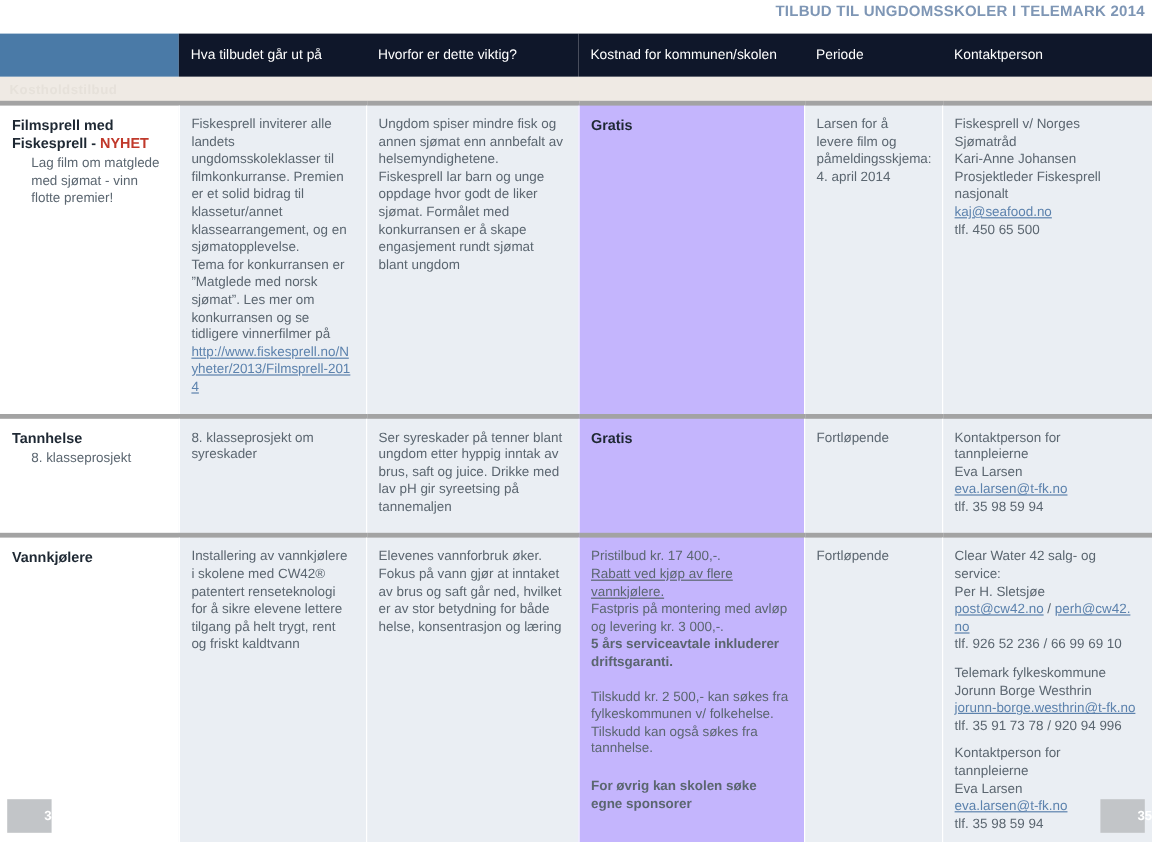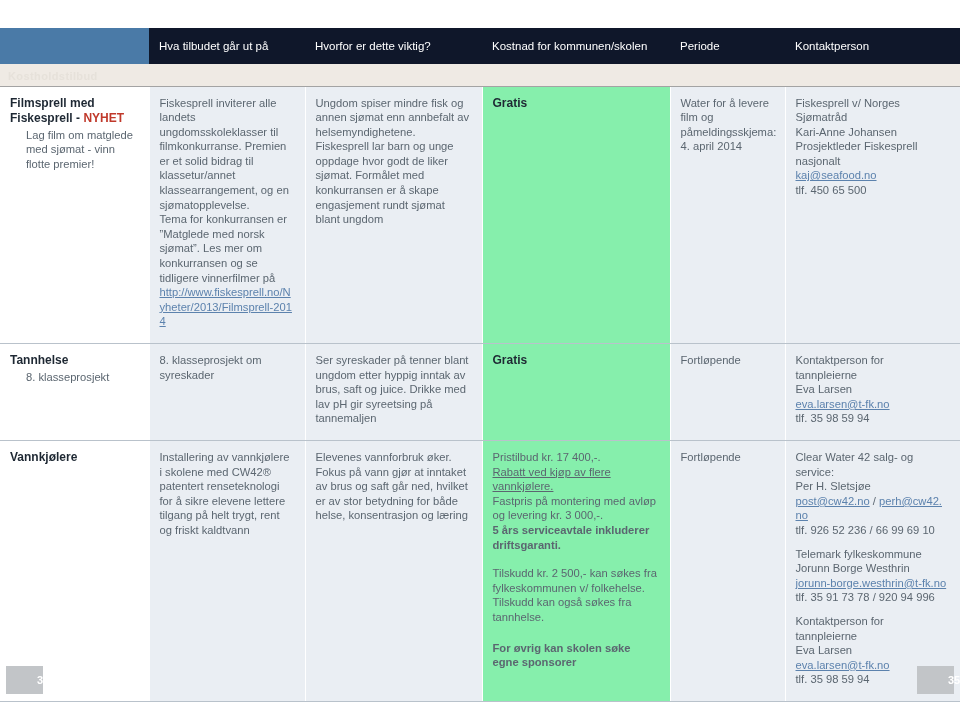--- a/index.html
+++ b/index.html
@@ -73,31 +73,31 @@
     letter-spacing: .4px;
     user-select: none;
   }
 
   tbody.data tr > td {
     vertical-align: top;
     font-size: 11.2px;
     line-height: 14.6px;
     color: #5b6670;
     padding: 9px 12px 14px 10px;
-    border-top: 1px solid #a3a3a3;
+    border-top: 4px solid #a3a3a3;
     border-bottom: 1px solid #b9c2cb;
     background: #eaeef3;
   }
   tbody.data tr > td.col1 {
     background: #ffffff;
     border-left: none;
     color: #4a4a4a;
   }
   tbody.data tr > td.col4 {
-    background: #86efac;
+    background: #c4b5fd;
   }
   tbody.data tr > td.col2,
   tbody.data tr > td.col3,
   tbody.data tr > td.col5,
   tbody.data tr > td.col6 {
     border-left: 1px solid #ffffff;
   }
   tbody.data tr > td.col4 { border-left: 1px solid #ffffff; }
 
   .title-main {
@@ -147,20 +147,23 @@
     padding-left: 37px;
   }
   .folio.left  { left: 6px; }
   .folio.right { right: 6px; }
 </style>
 </head>
 <body>
 
 <div class="page">
 
+  <div class="doc-header">
+    <div class="doc-title">TILBUD TIL UNGDOMSSKOLER I TELEMARK 2014</div>
+  </div>
 
   <table class="tbl">
     <colgroup>
       <col class="c1">
         <col class="c2">
         <col class="c3">
         <col class="c4">
         <col class="c5">
         <col class="c6">
     </colgroup>
@@ -188,21 +191,21 @@
             <span class="title-sub">Lag film om matglede med sjømat - vinn flotte premier!</span>
           </td>
           <td class="col2"><div>Fiskesprell inviterer alle landets ungdomsskoleklasser til filmkonkurranse. Premien er et solid bidrag til klassetur/annet klassearrangement, og en sjømatopplevelse.</div><div>Tema for konkurransen er ”Matglede med norsk sjømat”. Les mer om konkurransen og se tidligere vinnerfilmer på </div><a class="lnk" href="#">http://www.fiskesprell.no/Nyheter/2013/Filmsprell-2014</a></td>
           <td class="col3">
             <div class="para">Ungdom spiser mindre fisk og annen sjømat enn annbefalt av helsemyndighetene. Fiskesprell lar barn og unge oppdage hvor godt de liker sjømat. Formålet med konkurransen er å skape engasjement rundt sjømat blant ungdom</div>
           </td>
           <td class="col4">
             <div class="price-bold">Gratis</div>
           </td>
           <td class="col5">
-            <div class="para">Water for å levere film og påmeldingsskjema:</div>
+            <div class="para">Larsen for å levere film og påmeldingsskjema:</div>
             <div class="para" style="margin-top: 0px;">4. april 2014</div>
           </td>
           <td class="col6">
             <div>Fiskesprell v/ Norges Sjømatråd</div>
             <div>Kari-Anne Johansen</div>
             <div>Prosjektleder Fiskesprell nasjonalt</div>
             <div><a class="lnk" href="#">kaj@seafood.no</a></div>
             <div>tlf. 450 65 500</div>
           </td>
         </tr>

